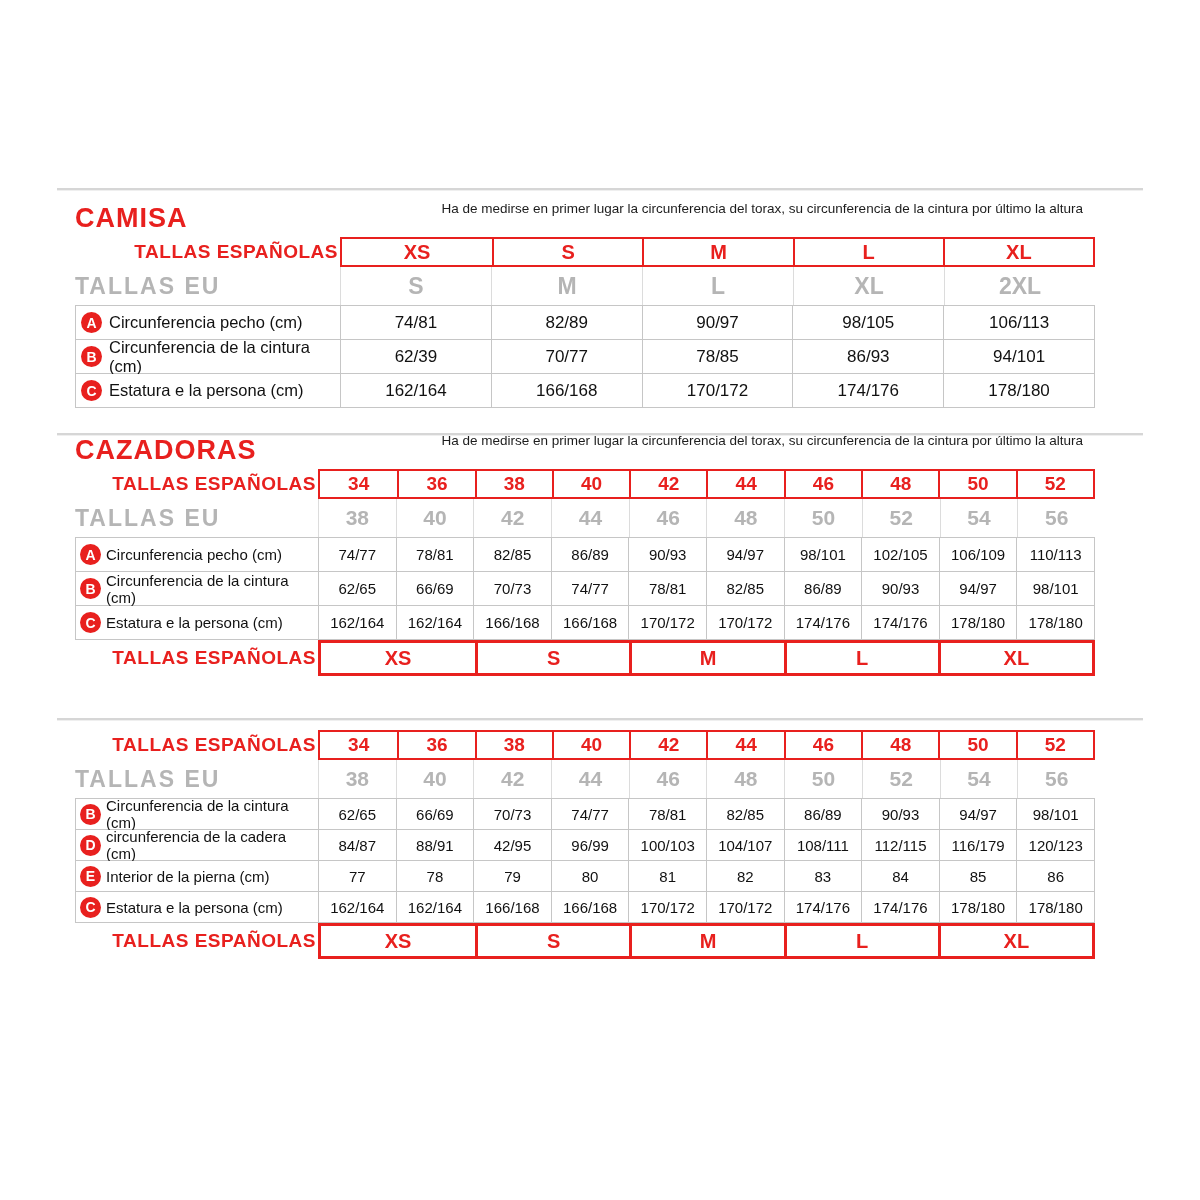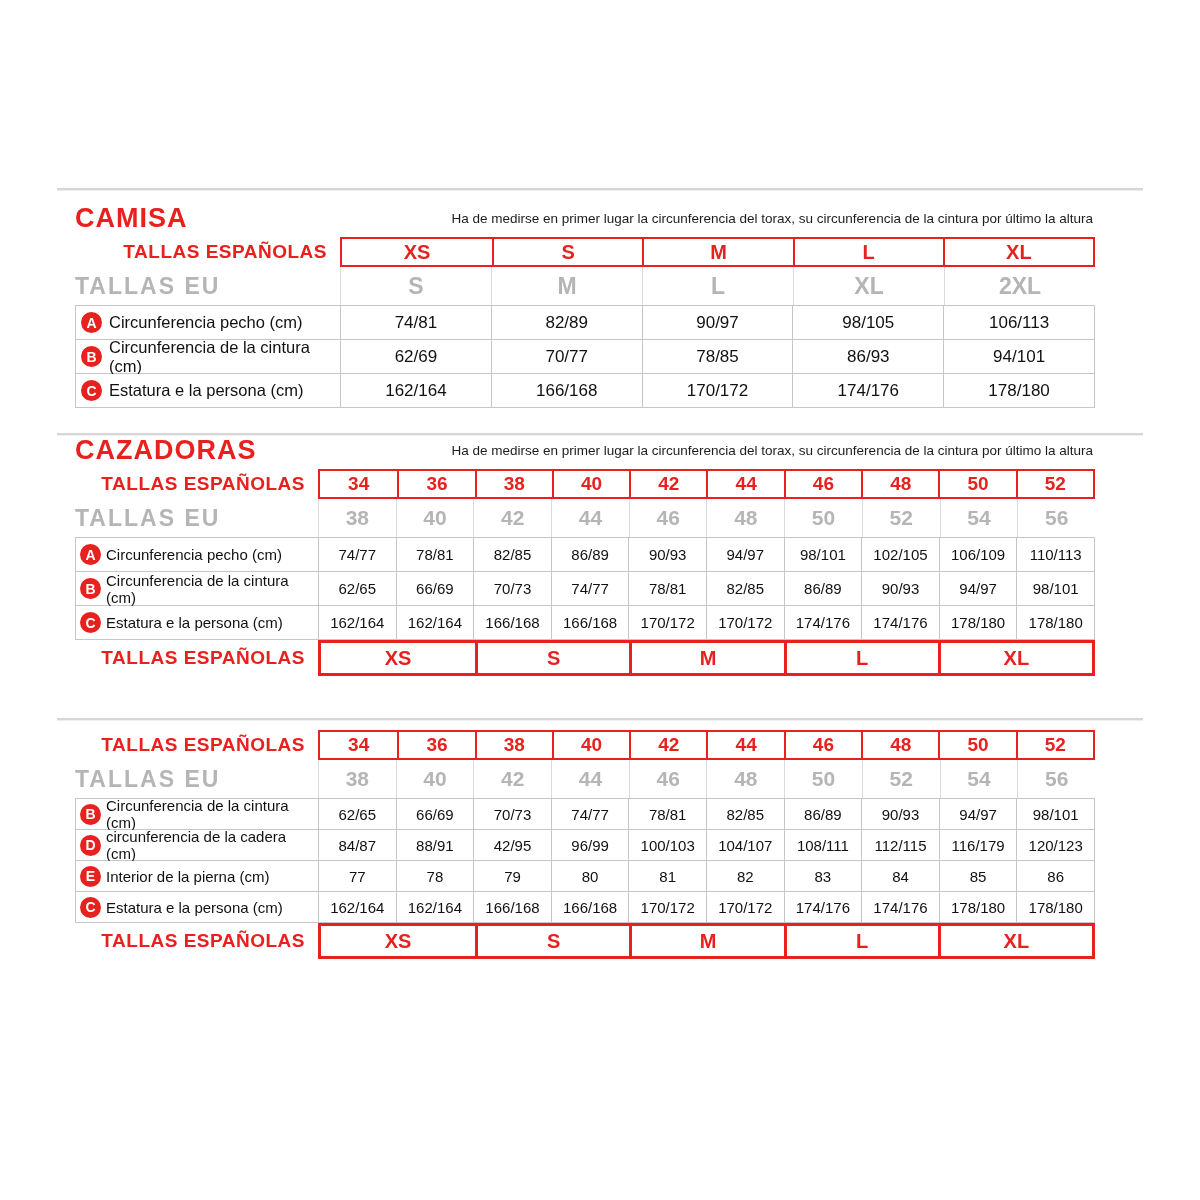--- a/index.html
+++ b/index.html
@@ -18,28 +18,28 @@
   .sec{position:absolute;left:75px;width:1020px;}
   .sec-head{
     display:flex;justify-content:space-between;align-items:flex-end;
     height:32px;margin-bottom:5px;
   }
   .title{
     margin:0;color:var(--red);font-size:27px;font-weight:bold;
     letter-spacing:1px;line-height:1;
   }
   .note{
-    margin:2px;color:#1c1c1c;font-size:13.5px;line-height:1.1;
+    margin:12px;color:#1c1c1c;font-size:13.5px;line-height:1.1;
     padding-bottom:3px;text-align:right;
   }
   .tbl{display:grid;--rowh:34px;}
   
   .lab-head,.foot-label{
     display:flex;align-items:center;justify-content:flex-end;
-    padding-right:13px;color:var(--red);font-weight:bold;font-size:19px;
+    padding-right:2px;color:var(--red);font-weight:bold;font-size:19px;
     letter-spacing:0.5px;
   }
   .lab-head{height:30px;}
   .size-head-wrap{
     display:grid;height:30px;border:2px solid var(--red);
     box-sizing:border-box;background:#fff;
   }
   .size-head{
     display:flex;align-items:center;justify-content:center;
     color:var(--red);font-weight:bold;font-size:20px;
@@ -132,21 +132,21 @@
           </div>
           <div class="val">74/81</div>
           <div class="val">82/89</div>
           <div class="val">90/97</div>
           <div class="val">98/105</div>
           <div class="val">106/113</div>
           <div class="row-label">
             <div class="badge">B</div>
             <div class="lbl-txt">Circunferencia de la cintura (cm)</div>
           </div>
-          <div class="val">62/69</div>
+          <div class="val">62/39</div>
           <div class="val">70/77</div>
           <div class="val">78/85</div>
           <div class="val">86/93</div>
           <div class="val">94/101</div>
           <div class="row-label">
             <div class="badge">C</div>
             <div class="lbl-txt">Estatura e la persona (cm)</div>
           </div>
           <div class="val">162/164</div>
           <div class="val">166/168</div>

